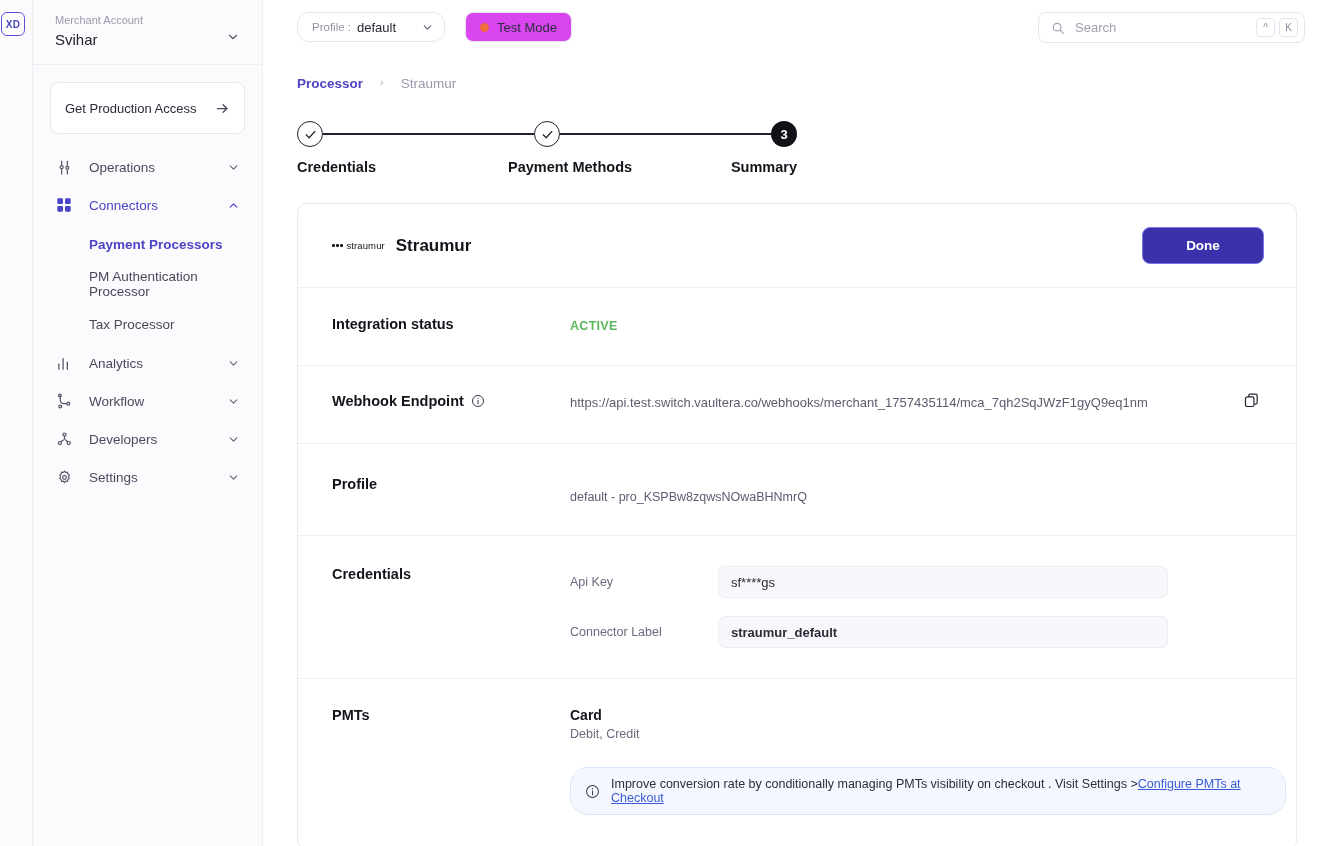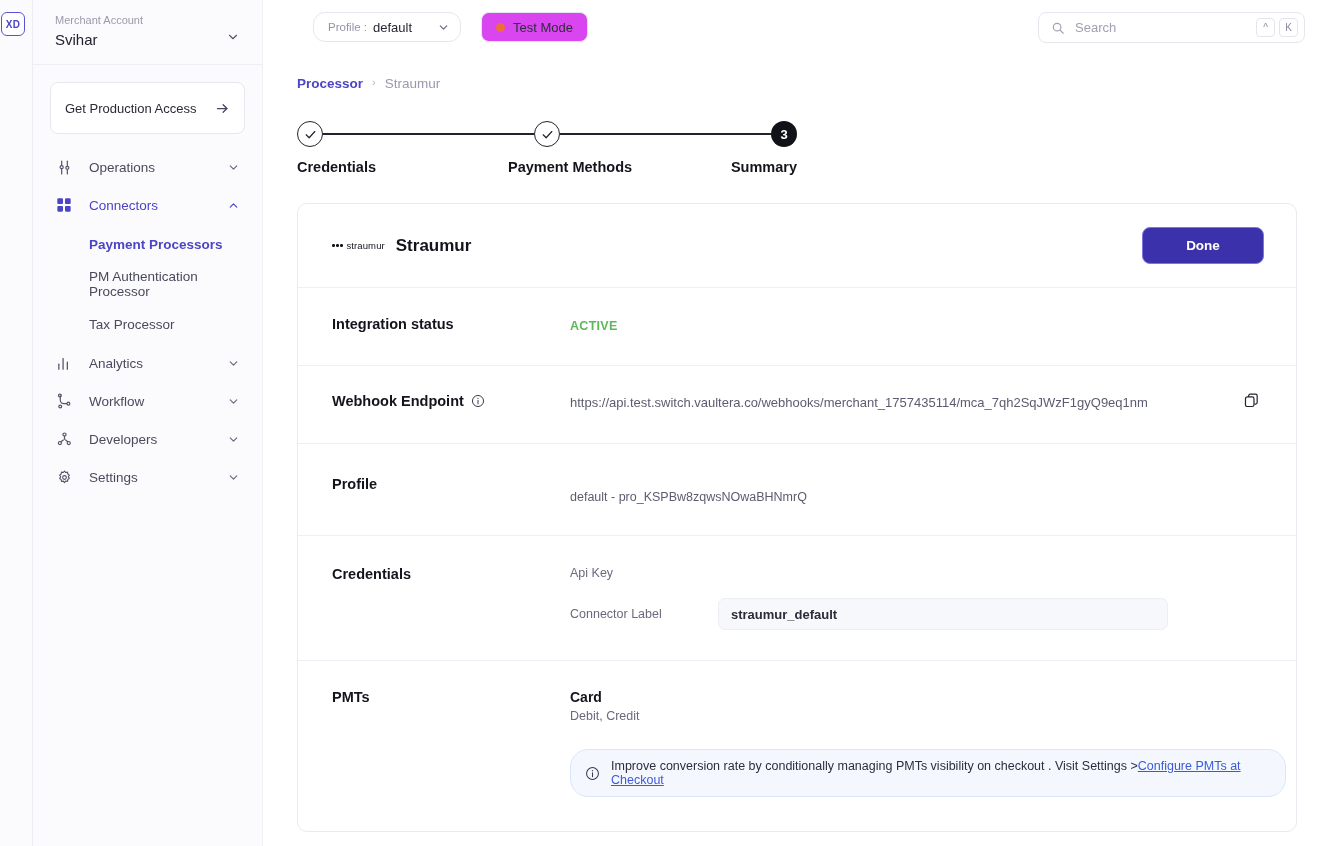--- a/index.html
+++ b/index.html
@@ -101,21 +101,20 @@
   .profile-select {
     height: 30px;
     border: 1px solid #e6e6ee;
     border-radius: 12px;
     background: #fff;
     display: flex; align-items: center;
     padding: 0 10px 0 14px;
     gap: 6px;
     cursor: pointer;
     min-width: 148px;
-    margin-left: 16px;
   }
   .profile-select .pl { font-size: 11.5px; color: #9494a8; }
   .profile-select .pv { font-size: 13px; color: #272734; flex: 1; }
 
   .test-mode {
     height: 30px; margin-left: 20px;
     border: 1px solid #e6e6ee;
     border-radius: 8px; background: #d946ef;
     display: flex; align-items: center; gap: 8px;
     padding: 0 14px; cursor: pointer;
@@ -133,21 +132,21 @@
   }
   .search-box .sph { flex: 1; font-size: 13px; color: #a0a0b2; margin-left: 10px; }
   .kbd {
     width: 19px; height: 19px; border: 1px solid #e4e4ee; border-radius: 4px;
     display: flex; align-items: center; justify-content: center;
     font-size: 10px; color: #8b8b9e; margin-left: 4px;
   }
 
   .content { padding: 22px 40px 0 34px; }
 
-  .breadcrumb { display: flex; gap: 9px; font-size: 13.5px; }
+  .breadcrumb { display: flex; gap: 17px; font-size: 13.5px; }
   .bc-link { color: #4b45c6; font-weight: 600; cursor: pointer; }
   .bc-sep { color: #b4b4c4; font-size: 11px; }
   .bc-cur { color: #9a9aad; }
 
   
   .stepper { margin-top: 30px; position: relative; width: 500px; }
   .step-row { display: flex; align-items: center; }
   .circle {
     width: 26px; height: 26px; border-radius: 50%;
     display: flex; align-items: center; justify-content: center;
@@ -505,20 +504,21 @@
           <div class="profile-val">default - pro_KSPBw8zqwsNOwaBHNmrQ</div>
         </div>
       </div>
 
       <div class="row row-cred">
         <div class="row-label">Credentials</div>
         <div class="row-value">
           <div class="cred-lines">
             <div class="cred-line">
               <span class="cred-lbl">Api Key</span>
+              <span class="cred-input">sf****gs</span>
             </div>
             <div class="cred-line">
               <span class="cred-lbl">Connector Label</span>
               <span class="cred-input bold">straumur_default</span>
             </div>
           </div>
         </div>
       </div>
 
       <div class="row row-pmts">

